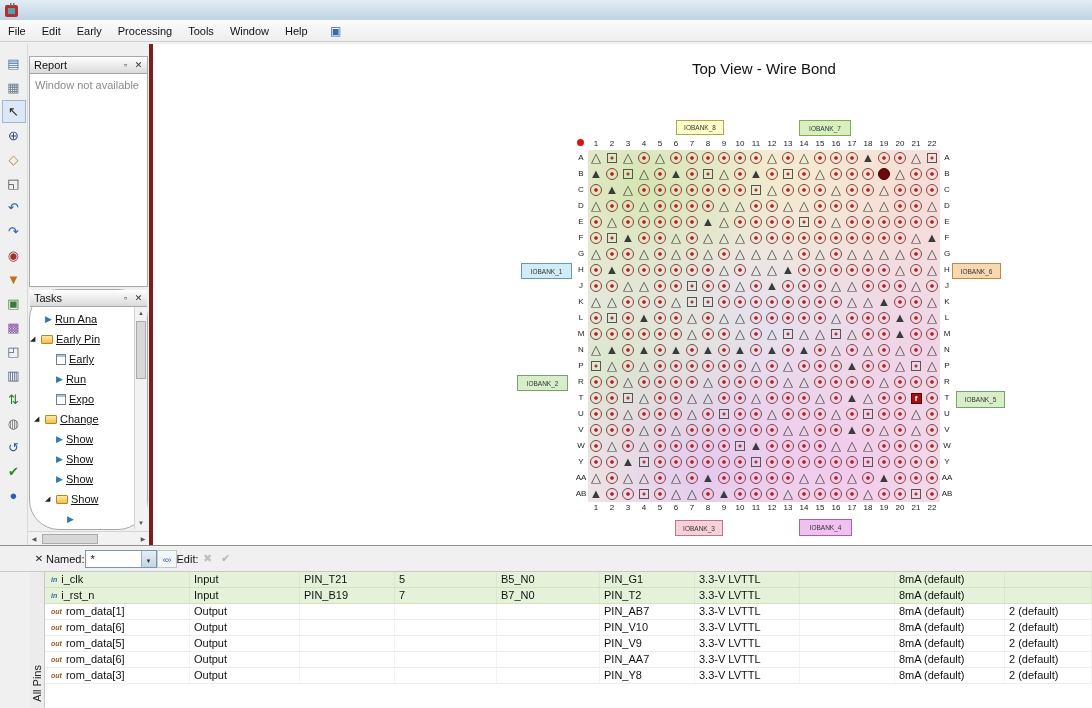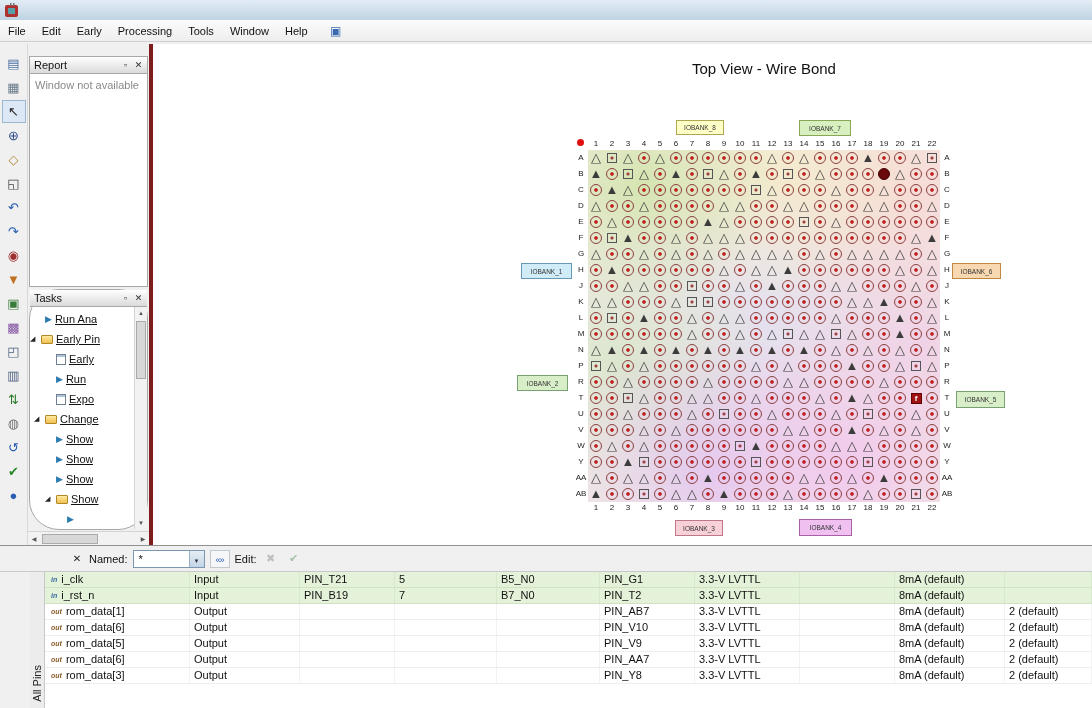--- a/index.html
+++ b/index.html
@@ -104,21 +104,21 @@
   .bank-lt{left:368px;top:219px;width:51px;height:16px;}
   .bank-lb{left:364px;top:331px;width:51px;height:16px;}
   .bank-rt{left:799px;top:219px;width:49px;height:16px;}
   .bank-rb{left:803px;top:347px;width:49px;height:17px;}
   .bank-bl{left:522px;top:476px;width:48px;height:16px;}
   .bank-br{left:646px;top:475px;width:53px;height:17px;}
 
   
   .bottom-pane { position:absolute; top:545px; left:0; width:1092px; height:163px;
     background:#f0f0f0; border-top:1px solid #909090; }
-  .edit-bar { height:26px; display:flex; align-items:center; gap:5px; border-bottom:1px solid #c8c8c8;padding-left:38px; }
+  .edit-bar { height:26px; display:flex; align-items:center; border-bottom:1px solid #c8c8c8; }
   .eb-close { margin-left:32px; width:14px; height:14px; text-align:center; line-height:13px; }
   .eb-close::before { content:"✕"; font-size:10px; color:#222; }
   .eb-label { color:#111; }
   .named-combo { width:72px; height:18px; background:#fff; border:1px solid #7a96b0; display:flex; }
   .combo-value { flex:1; line-height:16px; padding-left:5px; }
   .combo-arrow { width:15px; border-left:1px solid #9ab0c4; background:linear-gradient(#e6eef6,#c2d4e4);
     text-align:center; line-height:16px; }
   .combo-arrow::before { content:"▼"; font-size:6px; color:#334; }
   .eb-expand { width:20px; height:18px; border:1px solid #c0c8d0; background:#f4f6f8; text-align:center; line-height:16px; }
   .eb-expand::before { content:"«»"; color:#2a5db0; font-size:9px; letter-spacing:-1px; }

